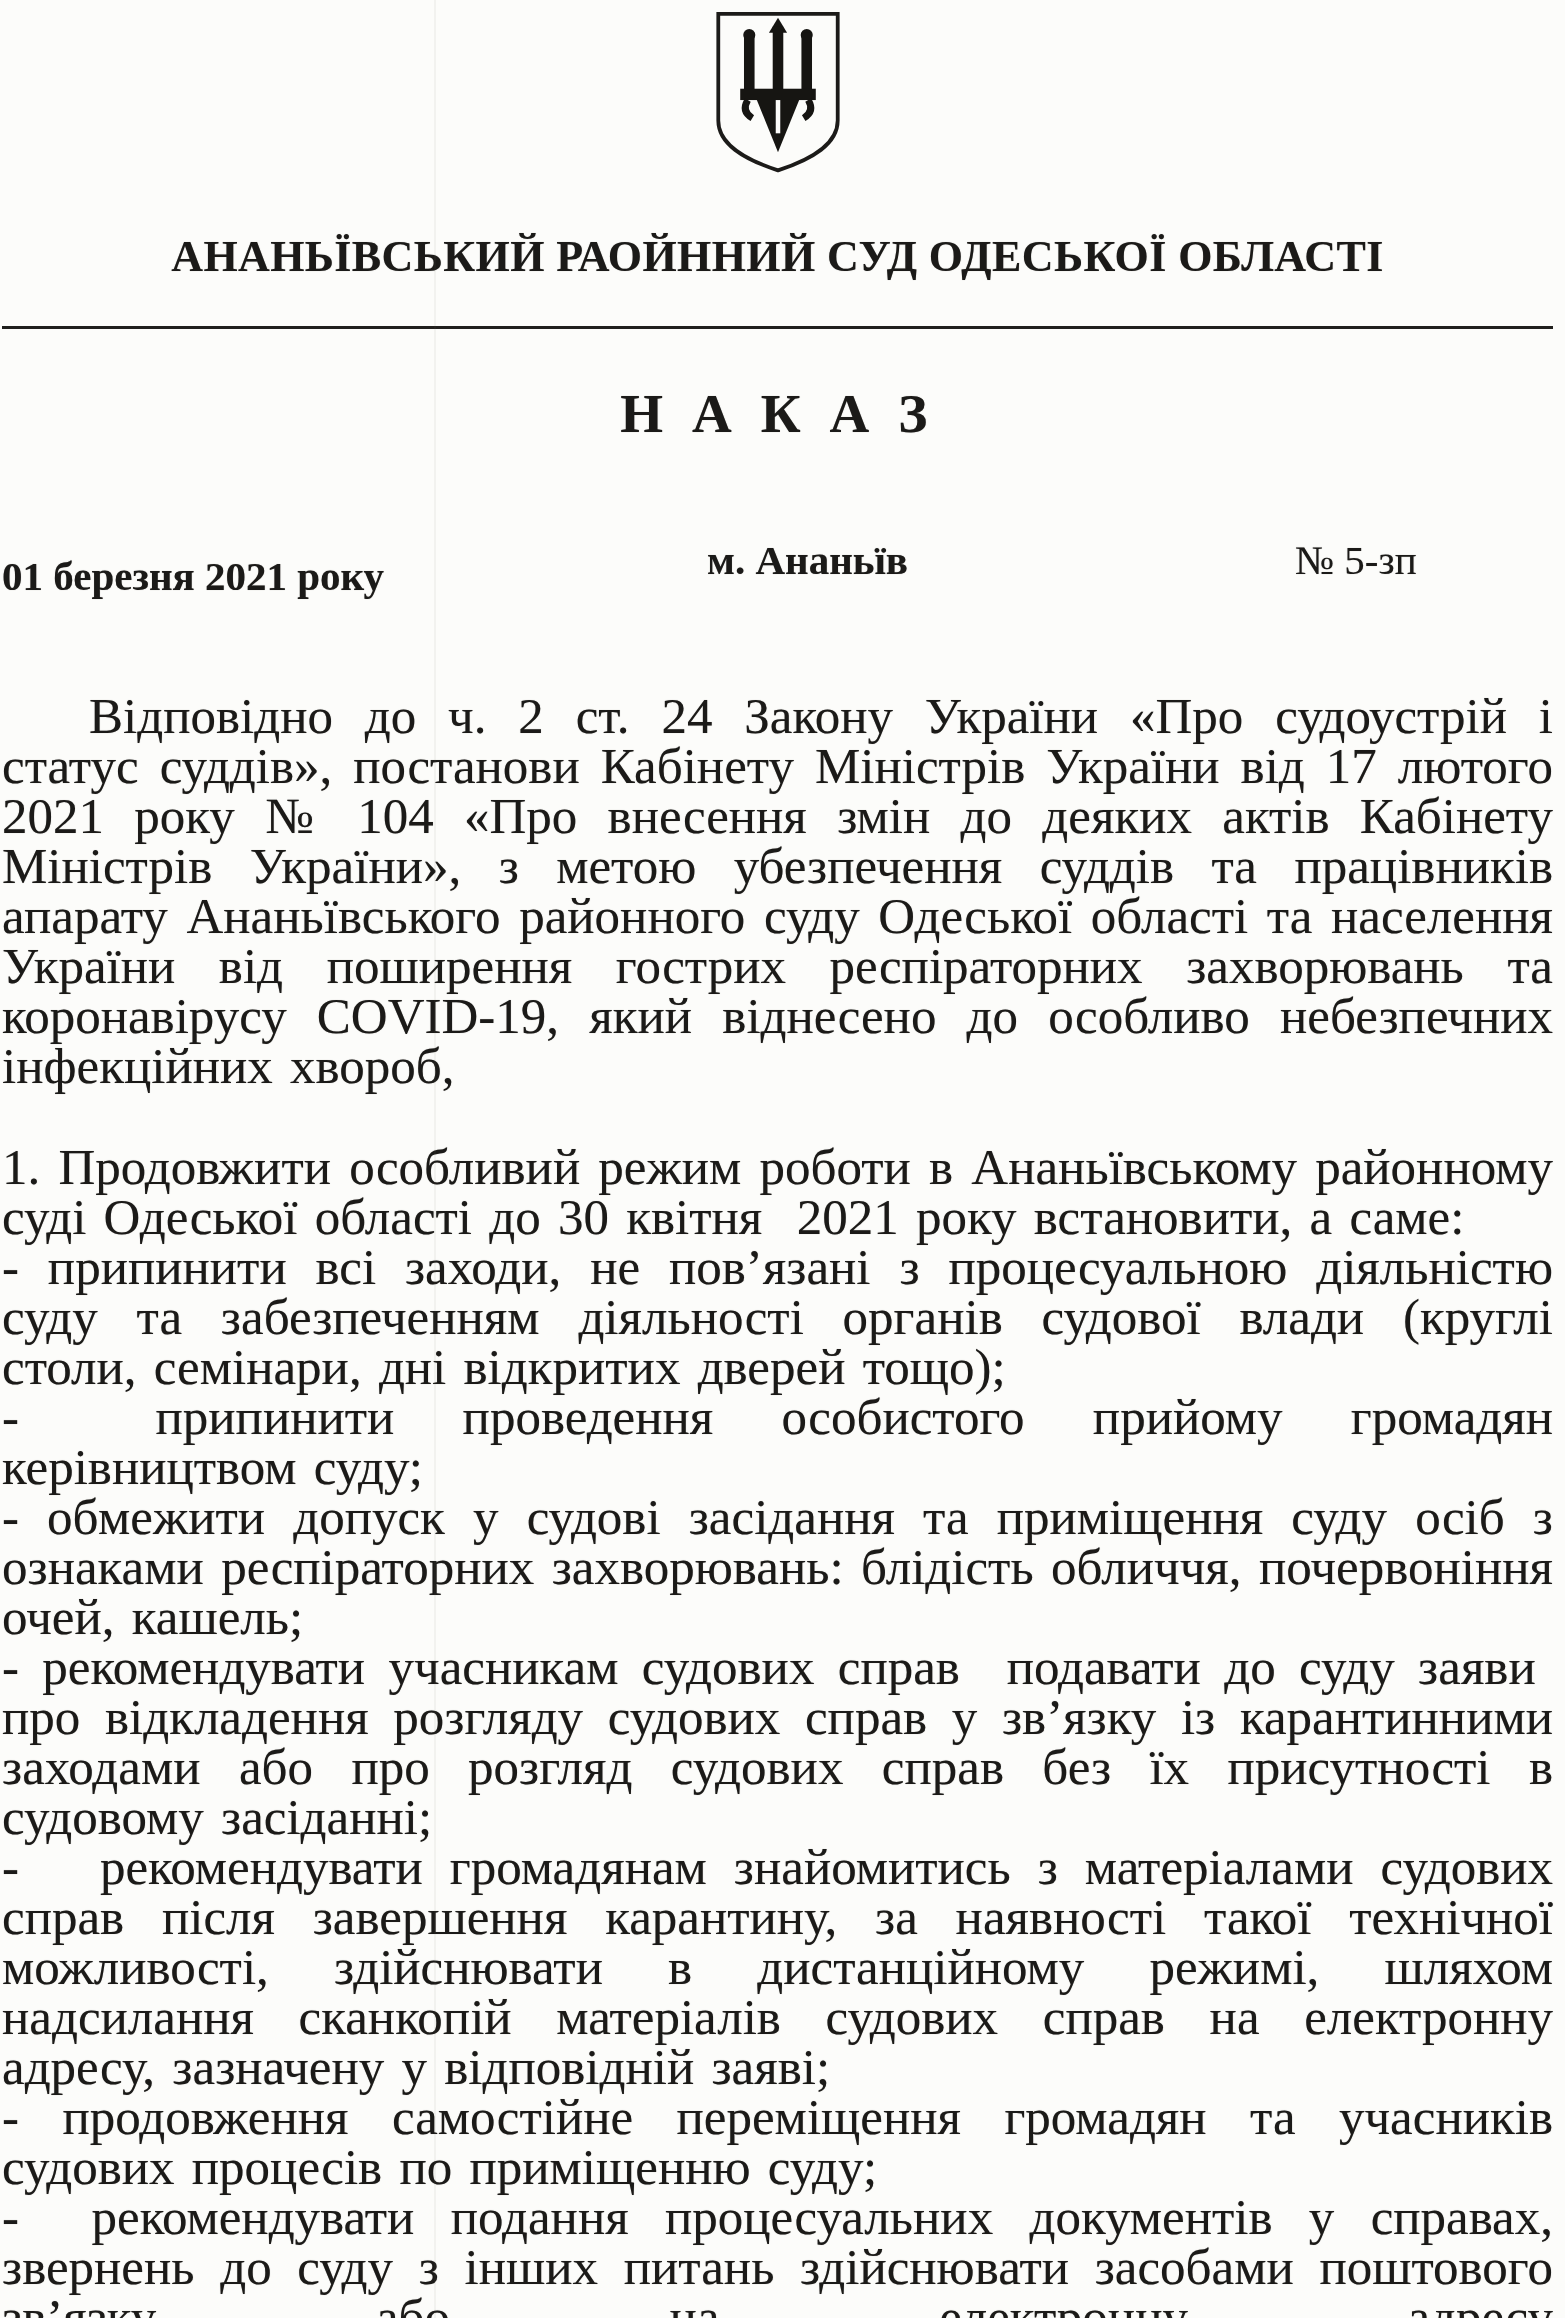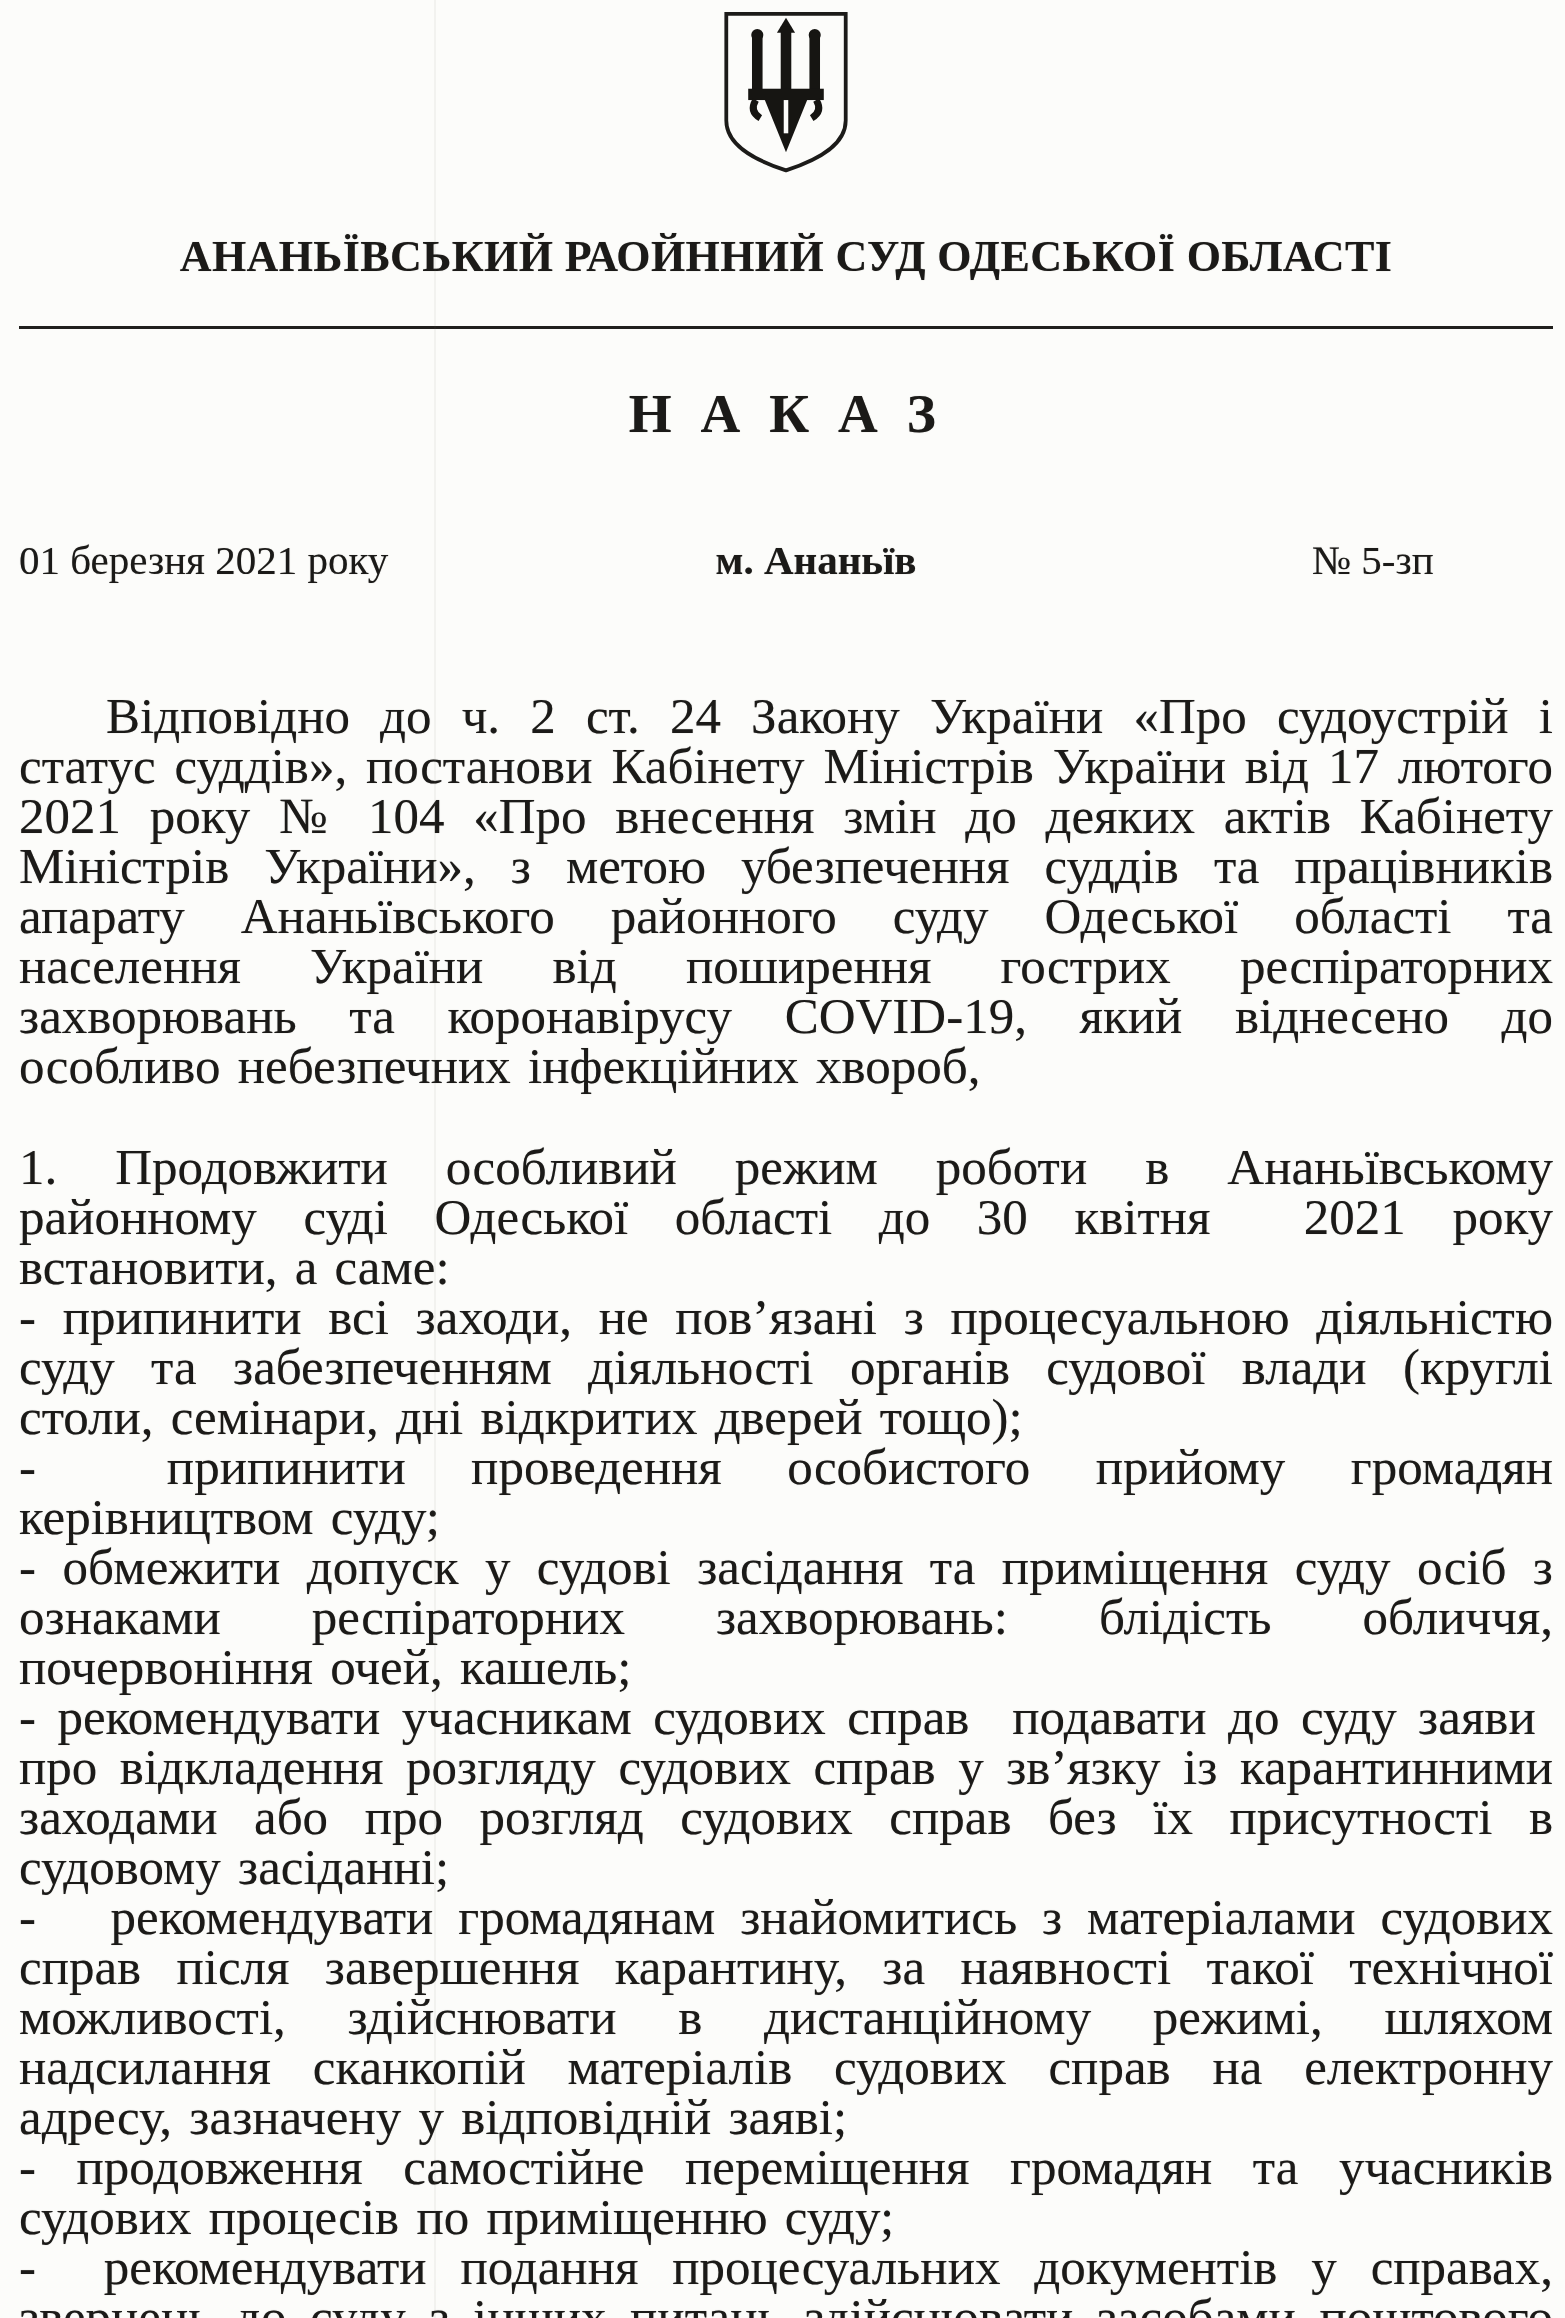--- a/index.html
+++ b/index.html
@@ -6,21 +6,21 @@
     margin: 0;
     padding: 0;
     background: #e8e8e6;
   }
   .page {
     position: relative;
     width: 1565px;
     height: 2319px;
     margin: 0 auto;
     box-sizing: border-box;
-    padding: 0 12px 0 19px;
+    padding: 0 12px 0 2px;
     background: var(--paper, #fcfcfa);
     color: var(--ink, #1b1a18);
     font-family: "Liberation Serif", "DejaVu Serif", serif;
     overflow: hidden;
     text-shadow: 0 0 0.8px rgba(35,30,25,0.45);
   }
   
   .fold {
     position: absolute;
     left: 434px;
@@ -58,21 +58,21 @@
     font-weight: bold;
     letter-spacing: 7.6px;
   }
   .meta-row {
     position: relative;
     margin-top: 94px;
     height: 50px;
     font-size: 41px;
     line-height: 50px;
   }
-  .meta-date { position: absolute; left: 0; top: 0; }
+  .meta-date { position: absolute; left: 0; top: 16px; font-weight: bold; }
   .meta-city {
     position: absolute;
     left: 50%;
     top: 0;
     transform: translateX(calc(-50% + 30px));
     font-weight: bold;
   }
   .meta-number { position: absolute; left: 1293px; top: 0; }
   .subject {
     margin-top: 54px;

